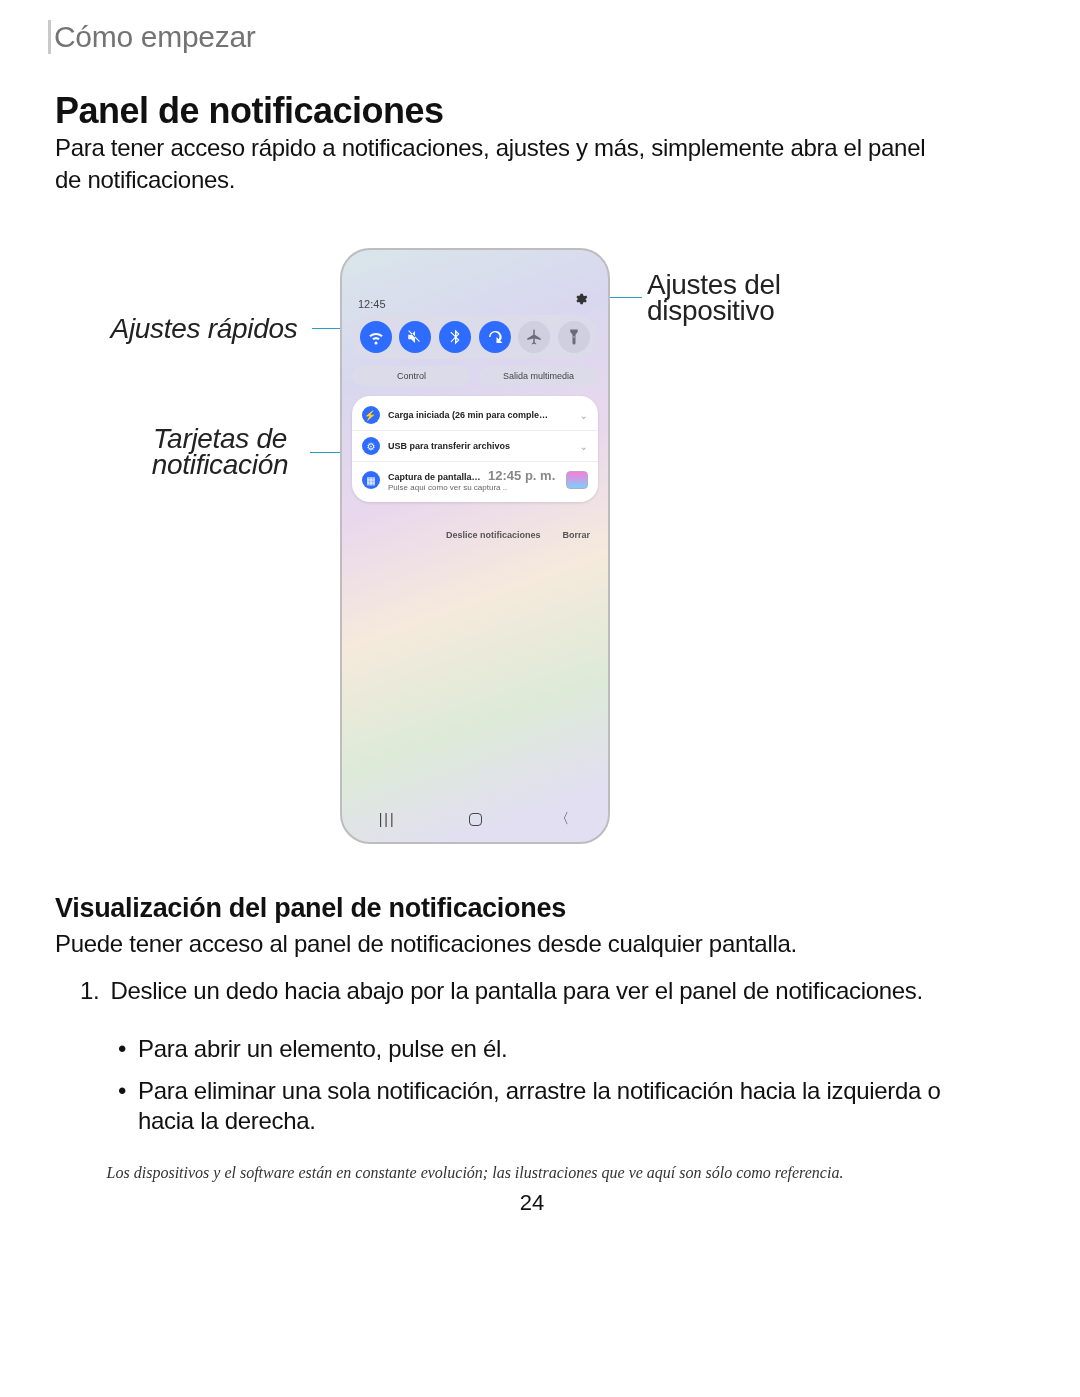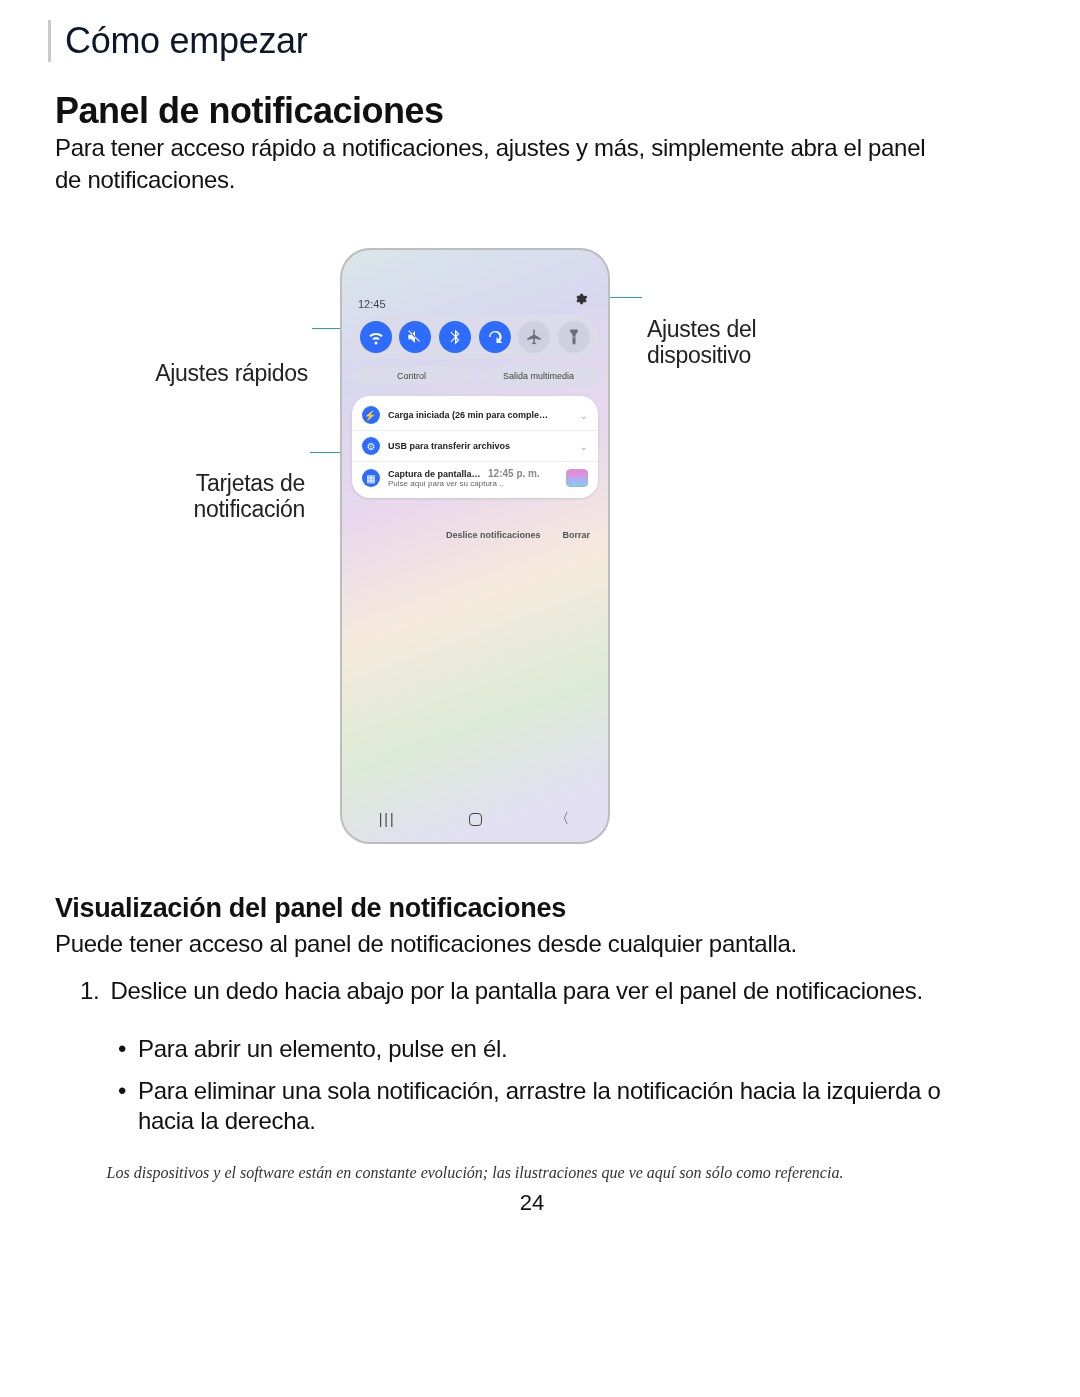--- a/index.html
+++ b/index.html
@@ -9,23 +9,23 @@
     background: #fff;
     font-family: -apple-system, "Segoe UI", "Helvetica Neue", Arial, sans-serif;
     position: relative;
     color: #111;
   }
   .breadcrumb {
     position: absolute;
     top: 20px;
     left: 48px;
     border-left: 3px solid #c9c9c9;
-    padding-left: 14px;
-    font-size: 36px;
-    color: #0f172a;
+    padding-left: 3px;
+    font-size: 30px;
+    color: #737373;
     letter-spacing: -0.3px;
   }
   .h1 {
     position: absolute;
     top: 90px;
     left: 55px;
     font-size: 36px;
     font-weight: 600;
     letter-spacing: -0.5px;
   }
@@ -104,21 +104,21 @@
   .cicon {
     width: 18px; height: 18px; border-radius: 50%;
     background: #2e6bff; color: #fff;
     display: flex; align-items: center; justify-content: center;
     flex: none;
     font-size: 10px;
   }
   .ctext { flex: 1; min-width: 0; }
   .ctitle { font-size: 9px; color: #222; font-weight: 600; white-space: nowrap; overflow: hidden; text-overflow: ellipsis; }
   .csub { font-size: 8px; color: #666; }
-  .ctime { font-size: 10px; color: #888; margin-left: 5px; }
+  .ctime { font-size: 13px; color: #888; margin-left: 5px; }
   .chev { color: #aaa; font-size: 10px; flex: none; margin-left: 6px; }
   .thumb {
     width: 22px; height: 18px; border-radius: 4px; flex: none;
     background: linear-gradient(#fc7bd8, #7bd0fc);
     border: 1px solid #adadc7;
   }
   .actions {
     position: absolute; top: 280px; left: 0; right: 0;
     display: flex; justify-content: flex-end; gap: 22px;
     padding-right: 18px;
@@ -127,27 +127,26 @@
   .navbar {
     position: absolute; bottom: 14px; left: 0; right: 0;
     display: flex; justify-content: space-around; align-items: center;
     color: #444;
   }
   .navbar span { font-size: 14px; letter-spacing: 2px; }
 
   
   .callout-label {
     position: absolute;
-    font-size: 23px; color: #222;
+    font-size: 28px; color: #222;
     text-align: right;
     line-height: 26px;
     letter-spacing: -0.3px;
-    margin-top: 44px;
-  }
-  .callout-label.left { text-align: right; }
+  }
+  .callout-label.left { text-align: center; font-style: italic; }
   .callout-label.right { text-align: left; }
   .cl-line {
     position: absolute;
     background: #27a0c4;
   }
   .cl-dot {
     position: absolute; width: 4px; height: 4px; border-radius: 50%;
     background: #27a0c4;
   }
 
@@ -273,21 +272,21 @@
           </div>
         <div class="chev">⌄</div>
       </div>
       <div class="card">
         <div class="cicon">▦</div>
         <div class="ctext">
           <div class="ctitle">
             <span>Captura de pantalla…</span>
             <span class="ctime">12:45 p. m.</span>
           </div>
-          <div class="csub">Pulse aquí para ver su captura ..</div>
+          <div class="csub">Pulse aquí como ver su captura ..</div>
         </div>
         <div class="thumb"></div>
       </div>
     </div>
 
     <div class="actions">
       <span>Deslice notificaciones</span>
       <span>Borrar</span>
     </div>
 

